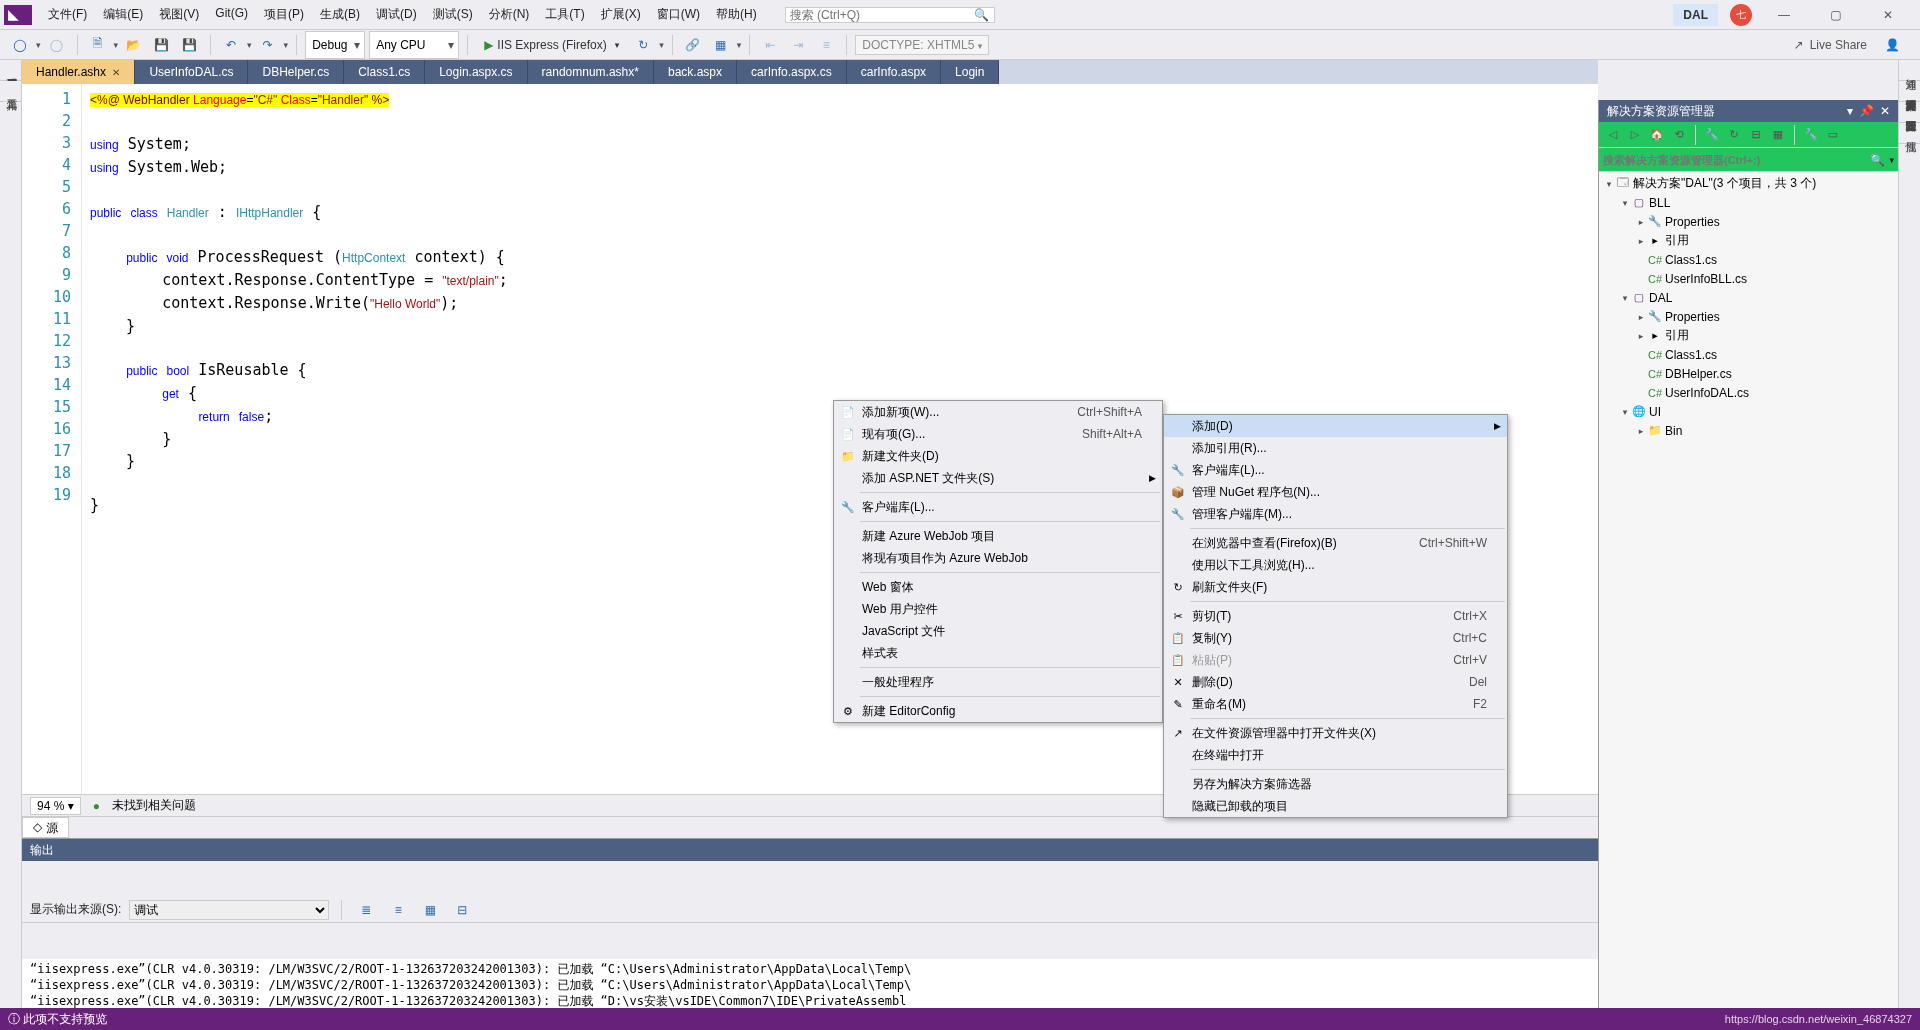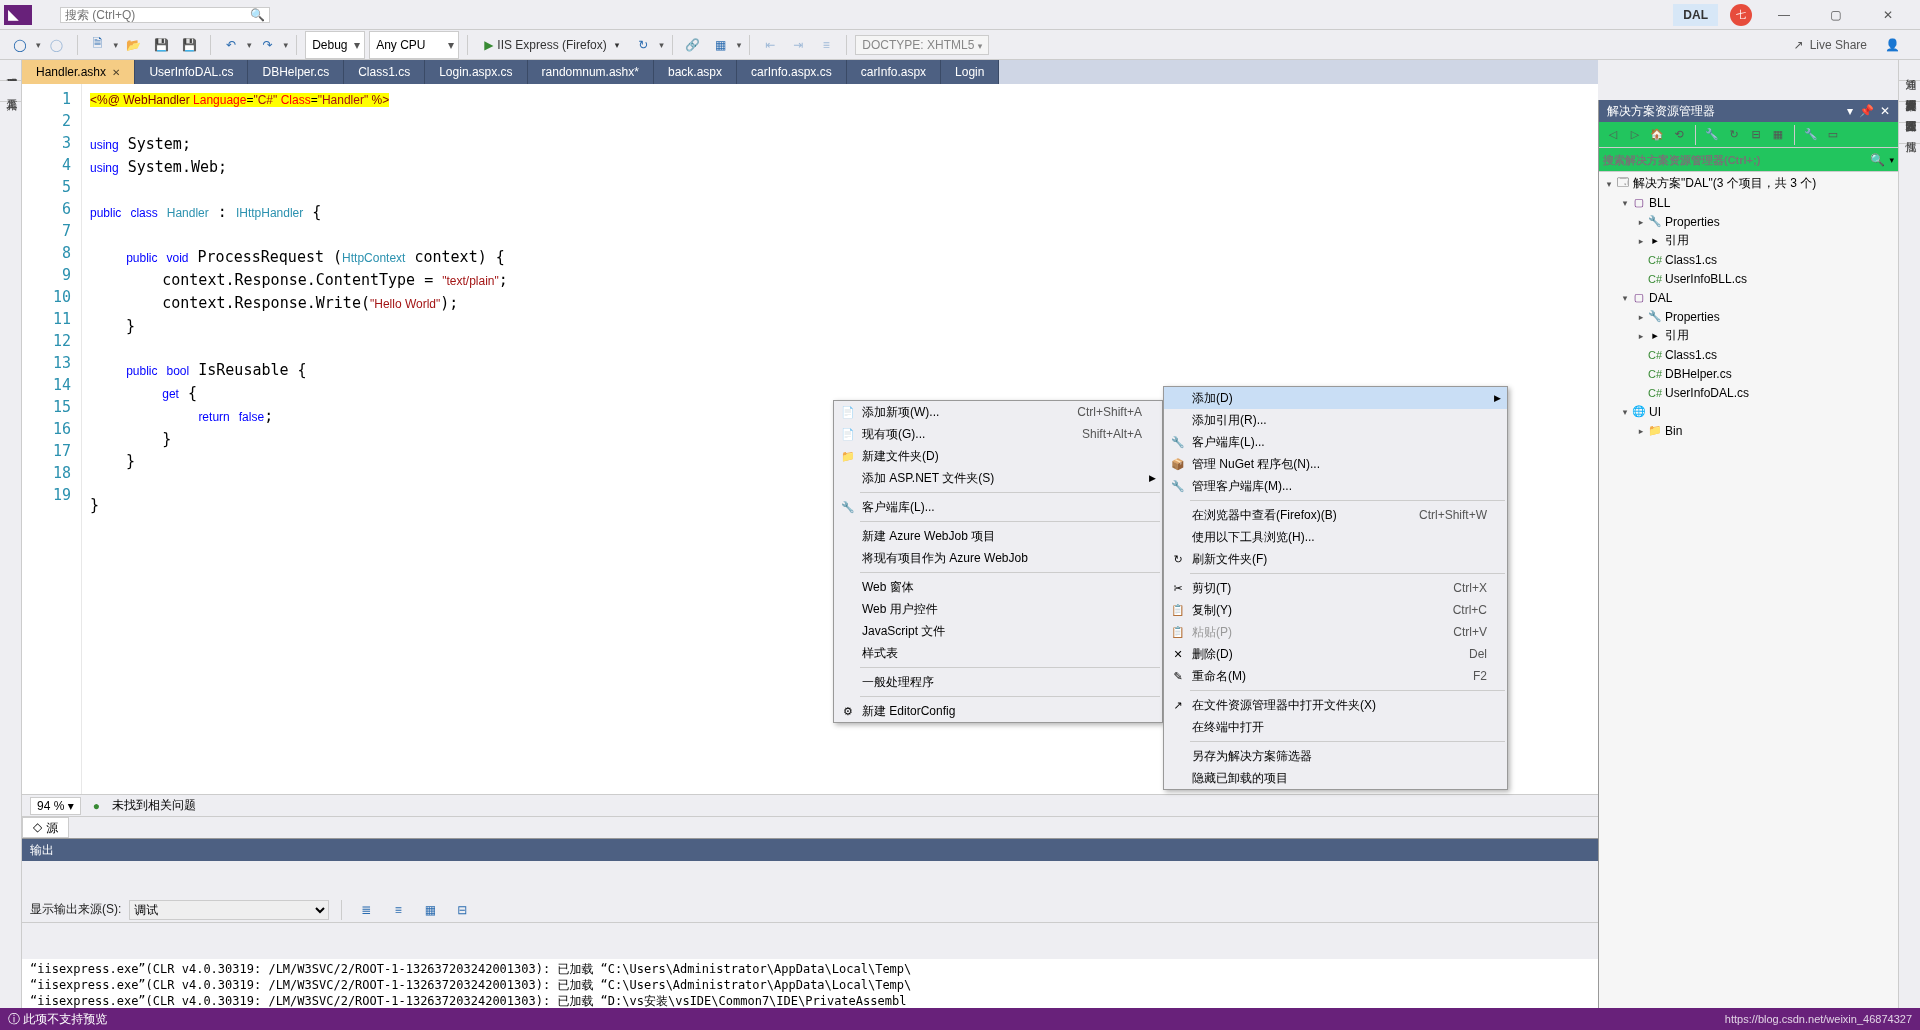--- a/index.html
+++ b/index.html
@@ -104,20 +104,35 @@
 
 
 .bottombar { position: absolute; bottom: 0; left: 0; right: 0; height: 22px; background: #68217a; color: #fff; display: flex; align-items: center; padding: 0 8px; }
 .bottombar .r { margin-left: auto; font-size: 11px; opacity: 0.8; }
 </style>
 </head>
 <body>
 
 <div class="menubar">
   <div class="vs-logo"></div>
+  <div id="menu-items" style="display: flex;">
+      <span class="menu-item">文件(F)</span>
+      <span class="menu-item">编辑(E)</span>
+      <span class="menu-item">视图(V)</span>
+      <span class="menu-item">Git(G)</span>
+      <span class="menu-item">项目(P)</span>
+      <span class="menu-item">生成(B)</span>
+      <span class="menu-item">调试(D)</span>
+      <span class="menu-item">测试(S)</span>
+      <span class="menu-item">分析(N)</span>
+      <span class="menu-item">工具(T)</span>
+      <span class="menu-item">扩展(X)</span>
+      <span class="menu-item">窗口(W)</span>
+      <span class="menu-item">帮助(H)</span>
+    </div>
   <div class="search-box">
     <input placeholder="搜索 (Ctrl+Q)" style="">
     <span class="mag">🔍</span>
   </div>
   <div class="title-right">
     <span class="dal-badge">DAL</span>
     <span class="avatar">七</span>
     <span class="win-btn">—</span>
     <span class="win-btn">▢</span>
     <span class="win-btn">✕</span>
@@ -439,21 +454,21 @@
 
       </div>
     <div class="ctx-sep"></div>
     <div class="ctx-item">
       <span class="ico">⚙</span>
       <span>新建 EditorConfig</span>
 
       </div>
   </div>
 
-<div class="ctx" id="ctx2" style="left:1163px; top:386px; width:345px;">
+<div class="ctx" id="ctx2" style="left:1163px; top:414px; width:345px;">
     <div class="ctx-item hl">
       <span class="ico"></span>
       <span>添加(D)</span>
 
       <span class="arr">▶</span>
     </div>
     <div class="ctx-item">
       <span class="ico"></span>
       <span>添加引用(R)...</span>
 

